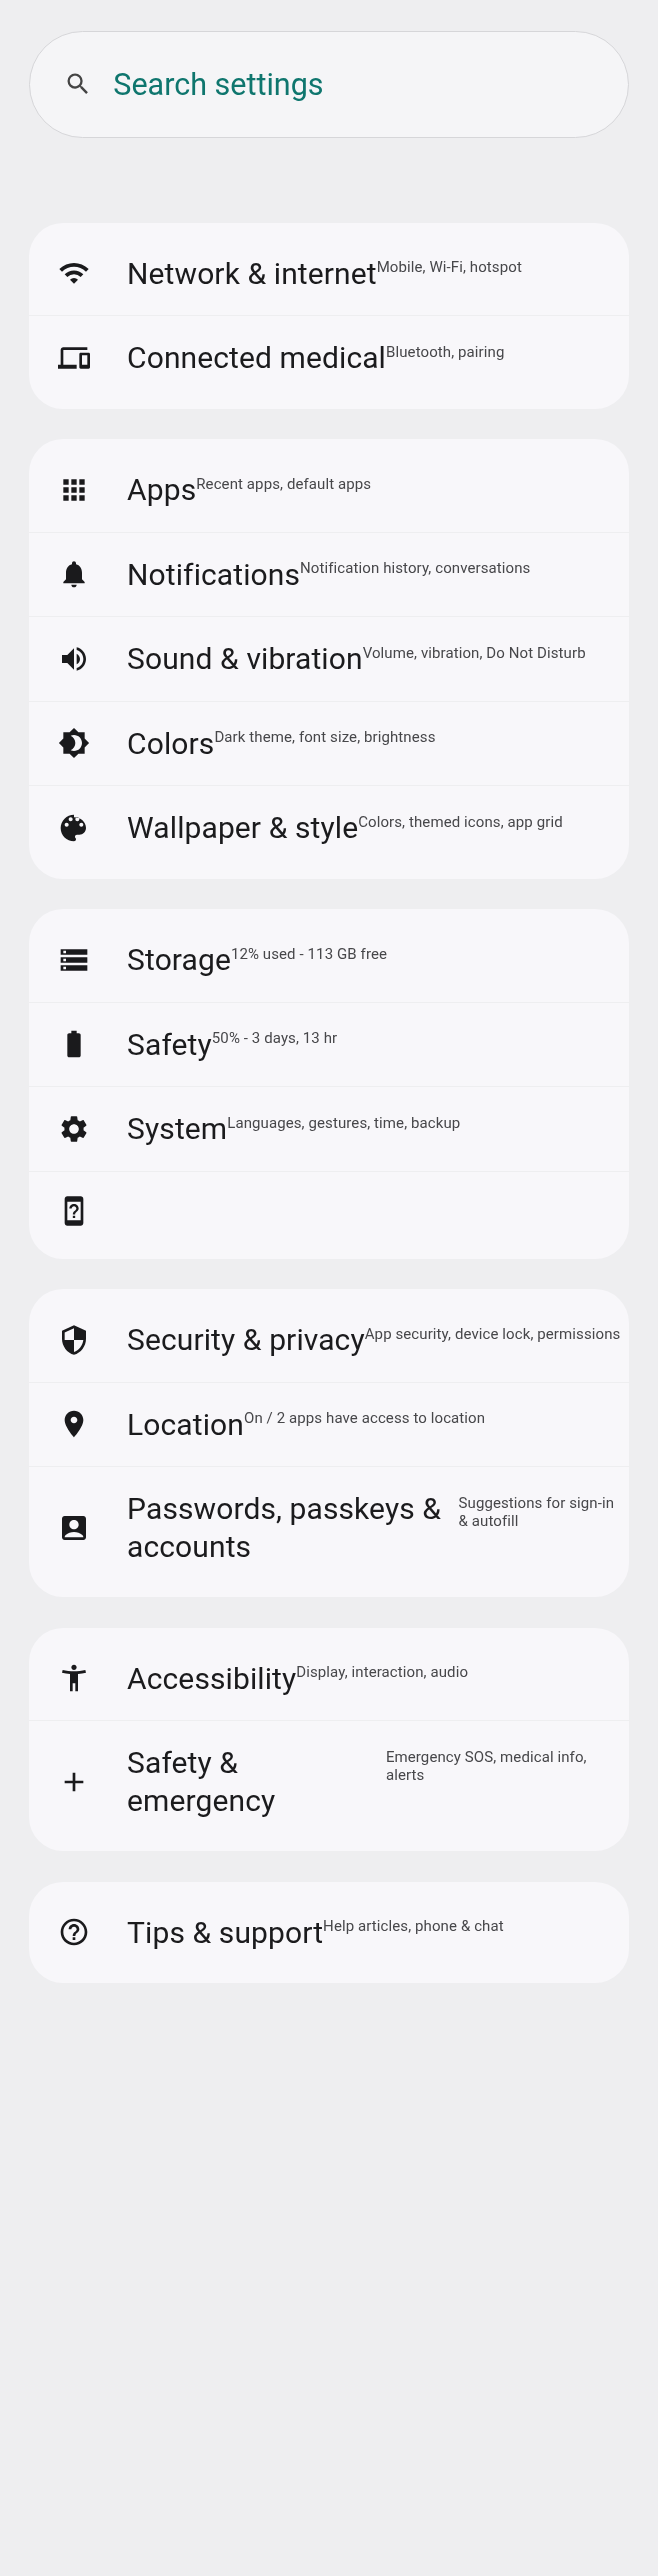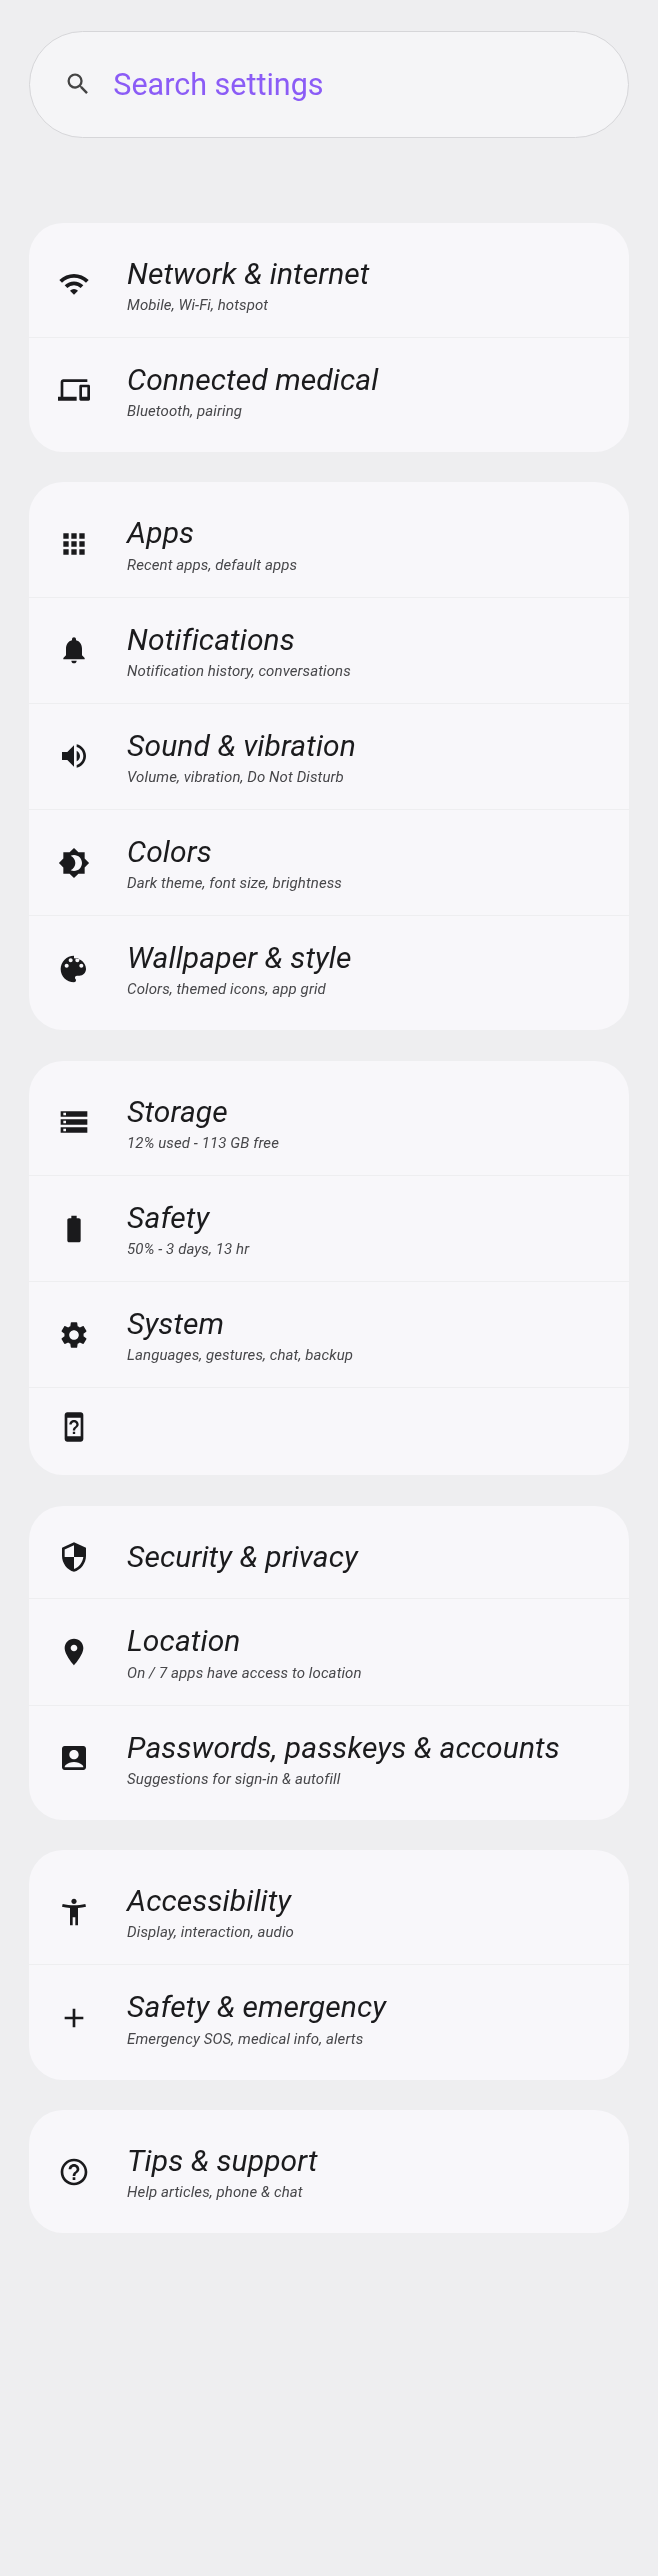--- a/index.html
+++ b/index.html
@@ -24,21 +24,21 @@
     margin-bottom: 85px;
   }
   .search-icon {
     width: 28px;
     height: 28px;
     margin-right: 21.3px;
     fill: #444;
   }
   .search-placeholder {
     font-size: 30.5px;
-    color: #8b5cf6;
+    color: #0f766e;
   }
   .group {
     margin-bottom: 30.5px;
   }
   .item {
     background: #f8f7fa;
     display: flex;
     align-items: center;
     padding: 23px 7.3px 23px 23px;
     border-bottom: 0.6px solid #eeeef0;
@@ -57,22 +57,21 @@
   .item-icon {
     width: 32px;
     height: 32px;
     fill: #1a1a1c;
     flex-shrink: 0;
     margin-right: 37px;
     margin-left: 6.1px;
   }
   .item-text {
     display: flex;
-    flex-direction: column;
-    font-style: italic;
+    flex-direction: row;
   }
   .item-title {
     font-size: 30px;
     color: #1b1b1d;
     line-height: 1.25;
     letter-spacing: 0.1px;
   }
   .item-subtitle {
     font-size: 15px;
     color: #47474a;
@@ -239,45 +238,46 @@
           <div class="item-title">Safety</div>
           <div class="item-subtitle">50% - 3 days, 13 hr</div>
         </div>
       </div>
       <div class="item">
         <svg viewBox="0 0 24 24" class="item-icon">
           <use href="#i-system"></use>
         </svg>
         <div class="item-text">
           <div class="item-title">System</div>
-          <div class="item-subtitle">Languages, gestures, chat, backup</div>
+          <div class="item-subtitle">Languages, gestures, time, backup</div>
         </div>
       </div>
       <div class="item">
         <svg viewBox="0 0 24 24" class="item-icon">
           <use href="#i-about"></use>
         </svg>
       </div>
     </div>
     <div class="group">
       <div class="item">
         <svg viewBox="0 0 24 24" class="item-icon">
           <use href="#i-security"></use>
         </svg>
         <div class="item-text">
           <div class="item-title">Security &amp; privacy</div>
+          <div class="item-subtitle">App security, device lock, permissions</div>
         </div>
       </div>
       <div class="item">
         <svg viewBox="0 0 24 24" class="item-icon">
           <use href="#i-location"></use>
         </svg>
         <div class="item-text">
           <div class="item-title">Location</div>
-          <div class="item-subtitle">On / 7 apps have access to location</div>
+          <div class="item-subtitle">On / 2 apps have access to location</div>
         </div>
       </div>
       <div class="item">
         <svg viewBox="0 0 24 24" class="item-icon">
           <use href="#i-passwords"></use>
         </svg>
         <div class="item-text">
           <div class="item-title">Passwords, passkeys &amp; accounts</div>
           <div class="item-subtitle">Suggestions for sign-in &amp; autofill</div>
         </div>

